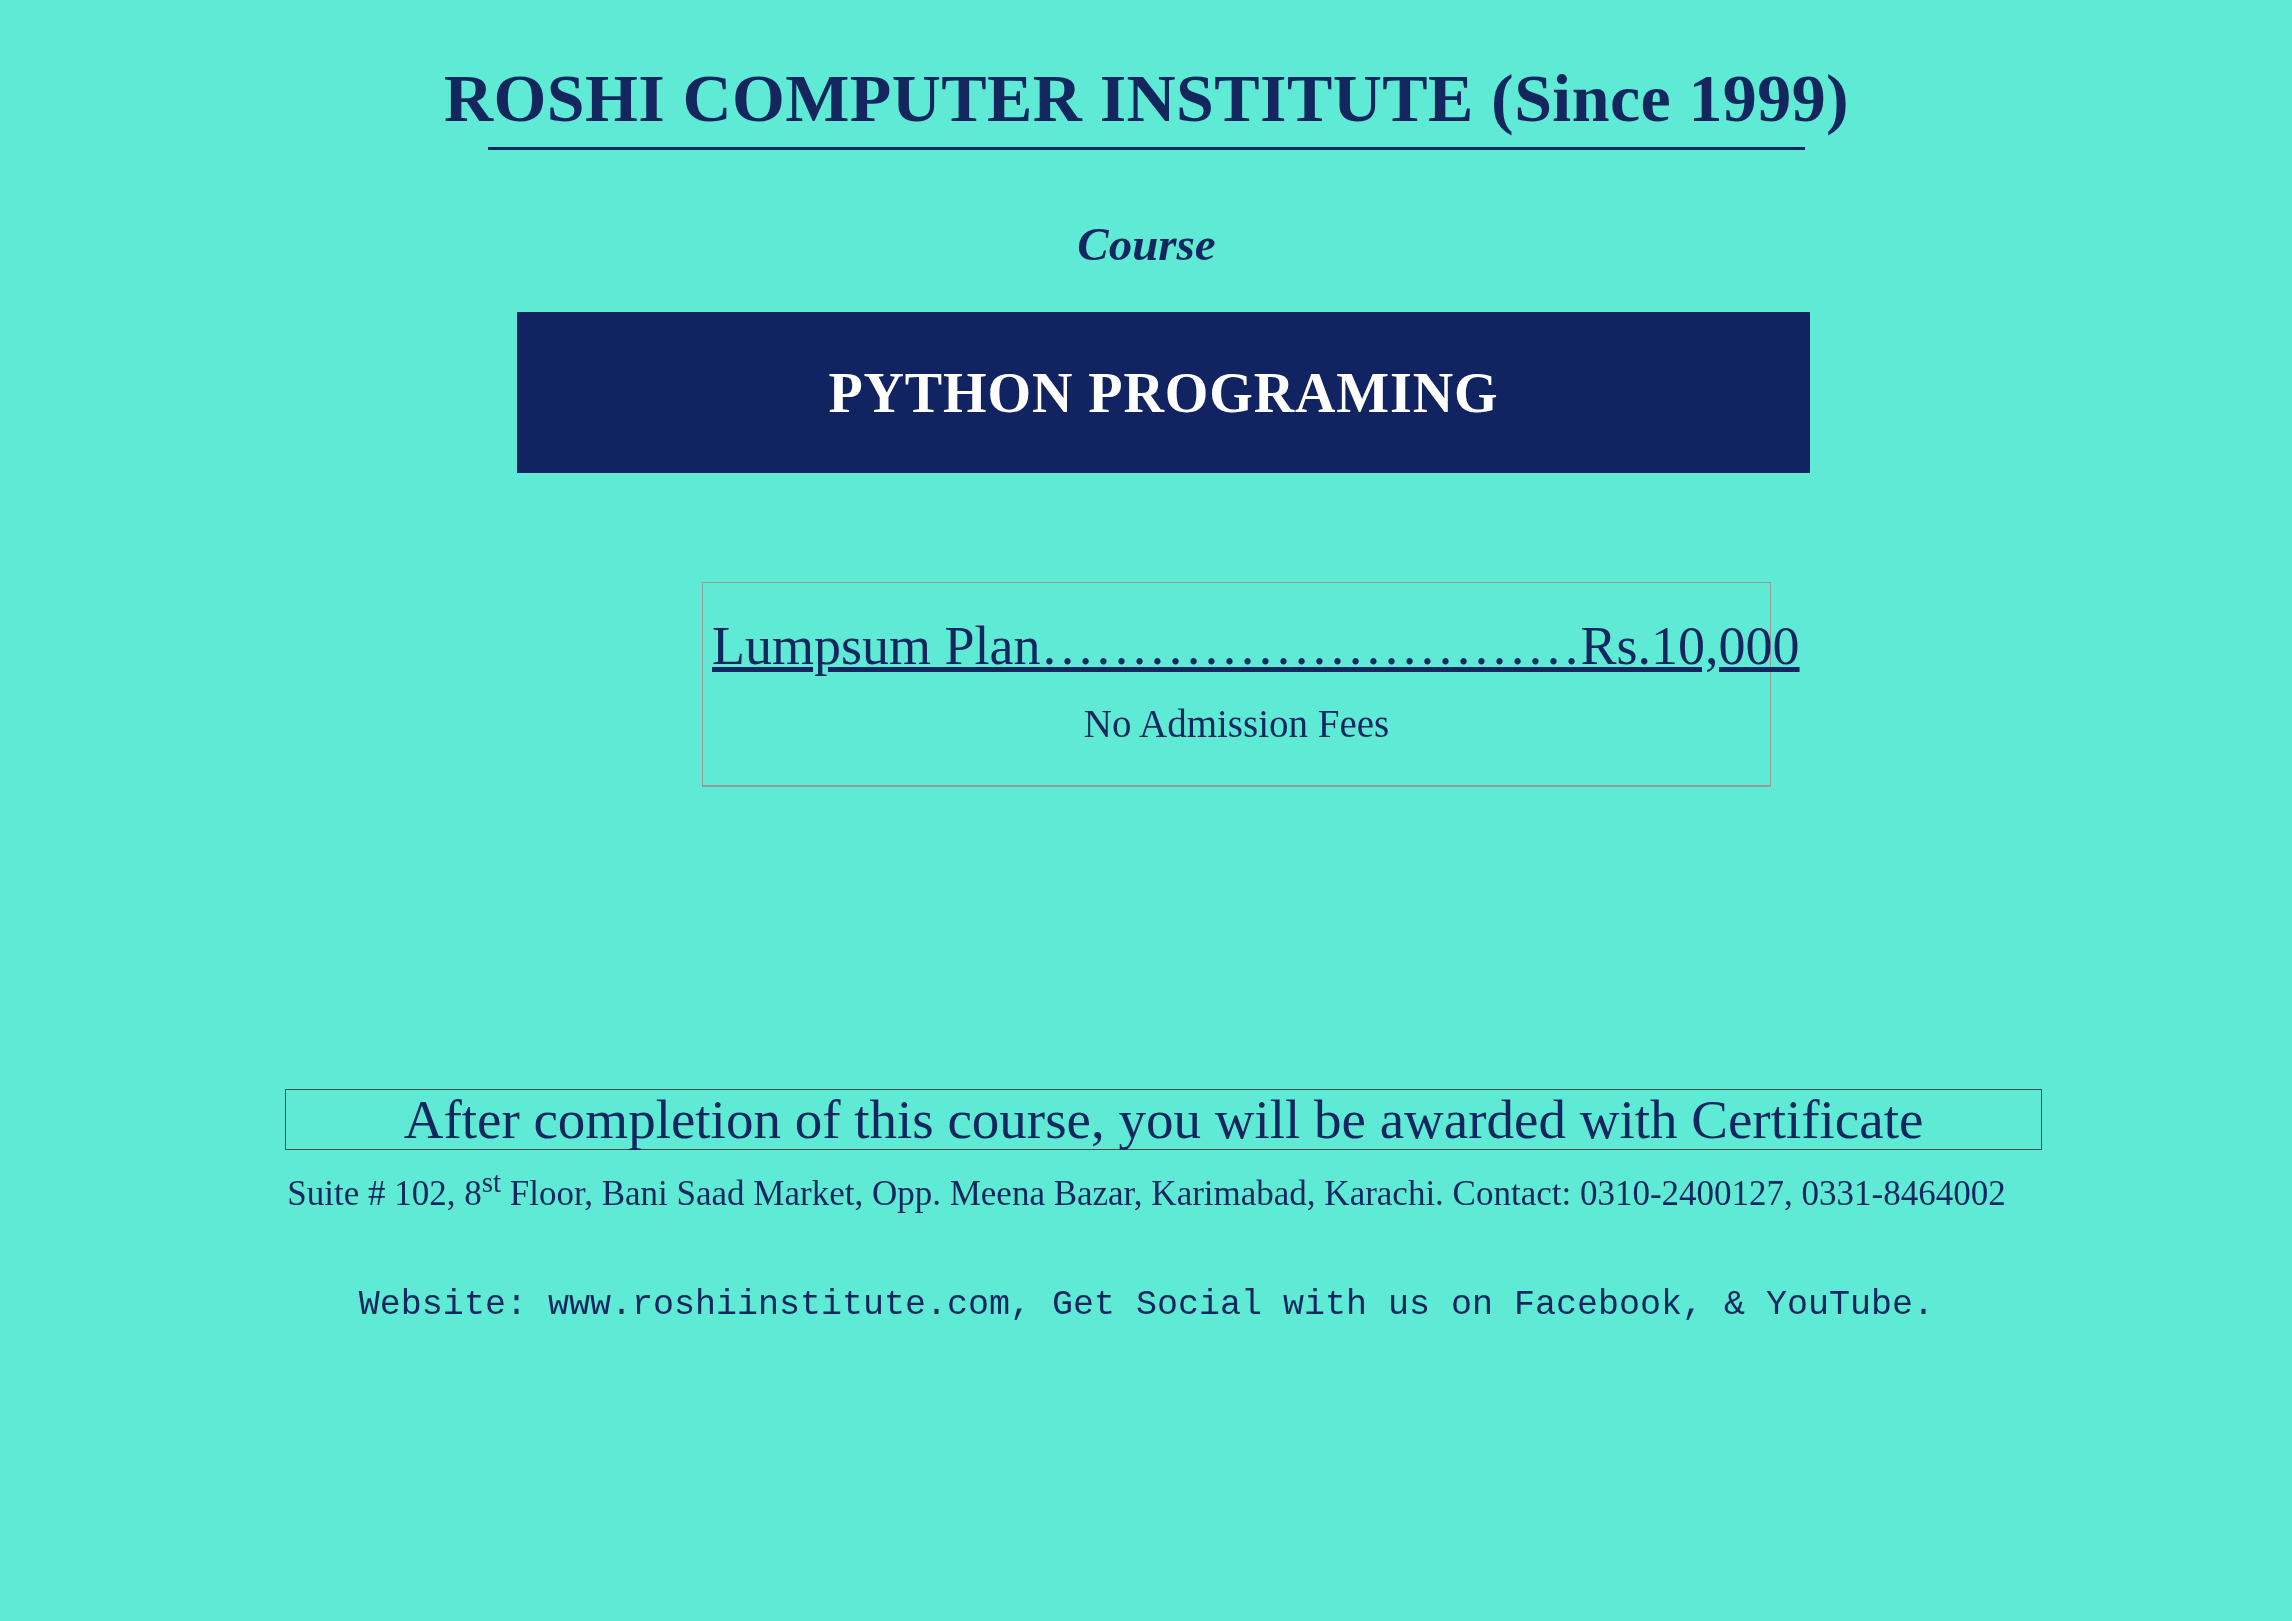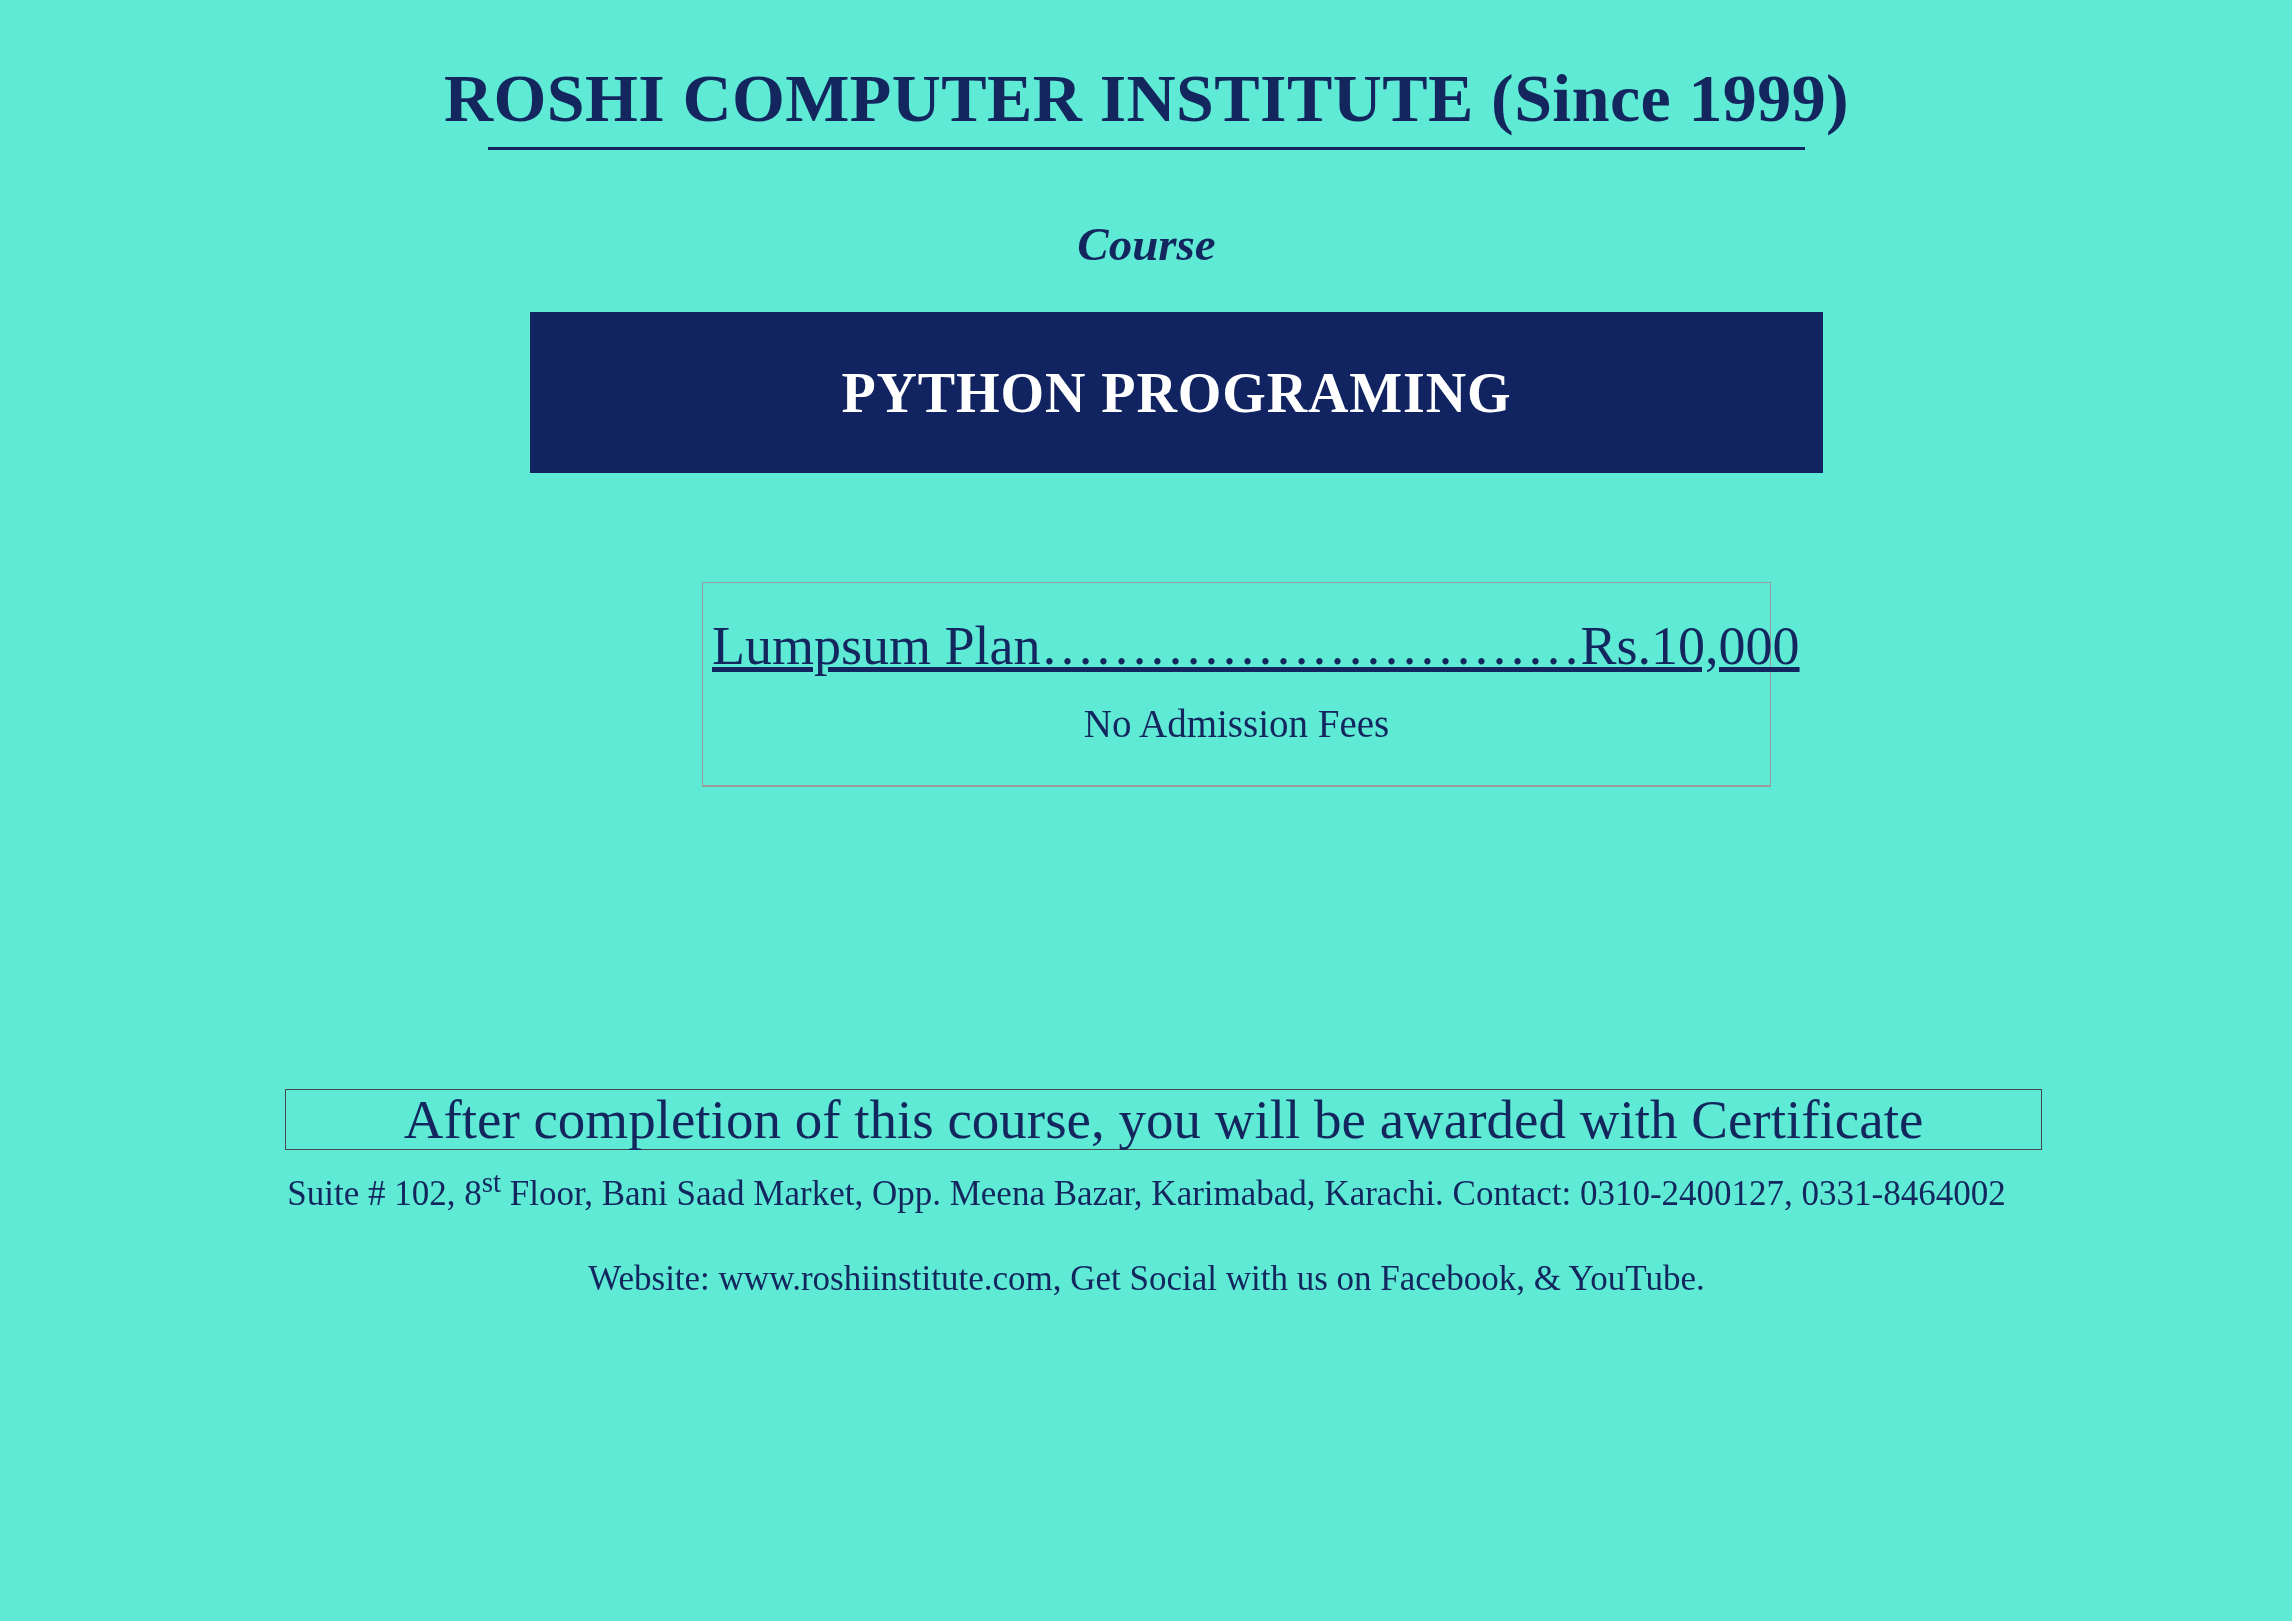--- a/index.html
+++ b/index.html
@@ -53,21 +53,21 @@
     font-size: 47px;
     font-weight: bold;
     color: #13265e;
     font-style: italic;
   }
 
   
   .course-banner {
     position: absolute;
     top: 312px;
-    left: 530px;
+    left: 517px;
     width: 1293px;
     height: 161px;
     background: #112360;
     display: flex;
     align-items: center;
     justify-content: center;
   }
   .course-banner-text {
     color: #ffffff;
     font-size: 56px;
@@ -139,21 +139,22 @@
     width: 2293px;
     text-align: center;
   }
   .footer-line {
     font-size: 35px;
     color: #13265e;
     line-height: 1.2;
     white-space: nowrap;
   }
   .footer-line.second {
-    margin-top: 43px;
+    margin-top: 69px;
+    font-family: Liberation Mono, monospace;
   }
   .sup {
     font-size: 29px;
     vertical-align: super;
     line-height: 0;
   }
 </style>
 </head>
 <body>
 

